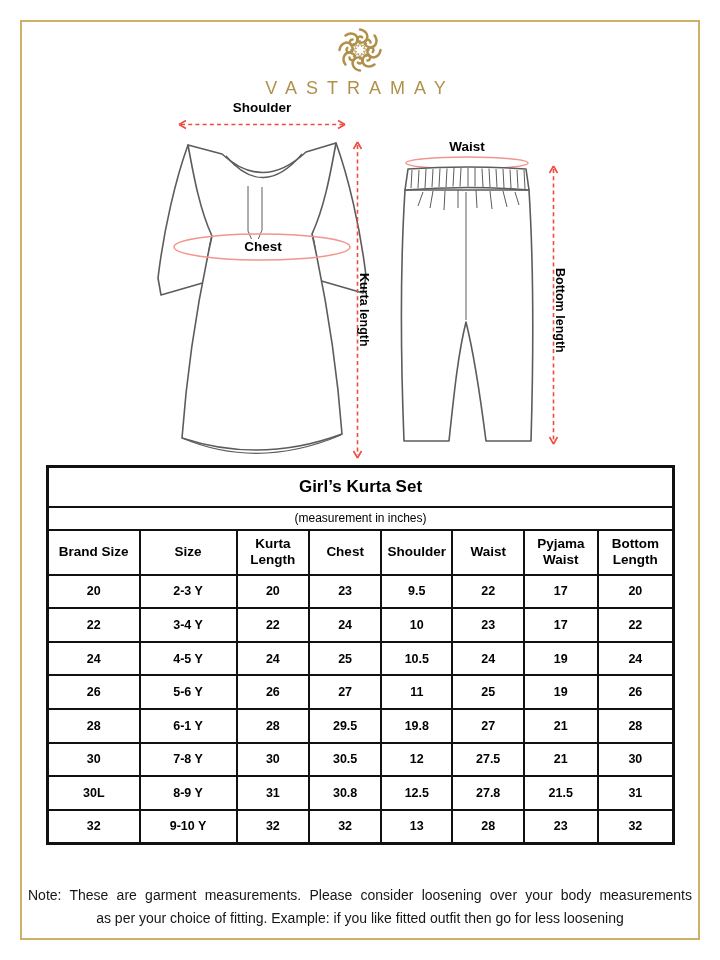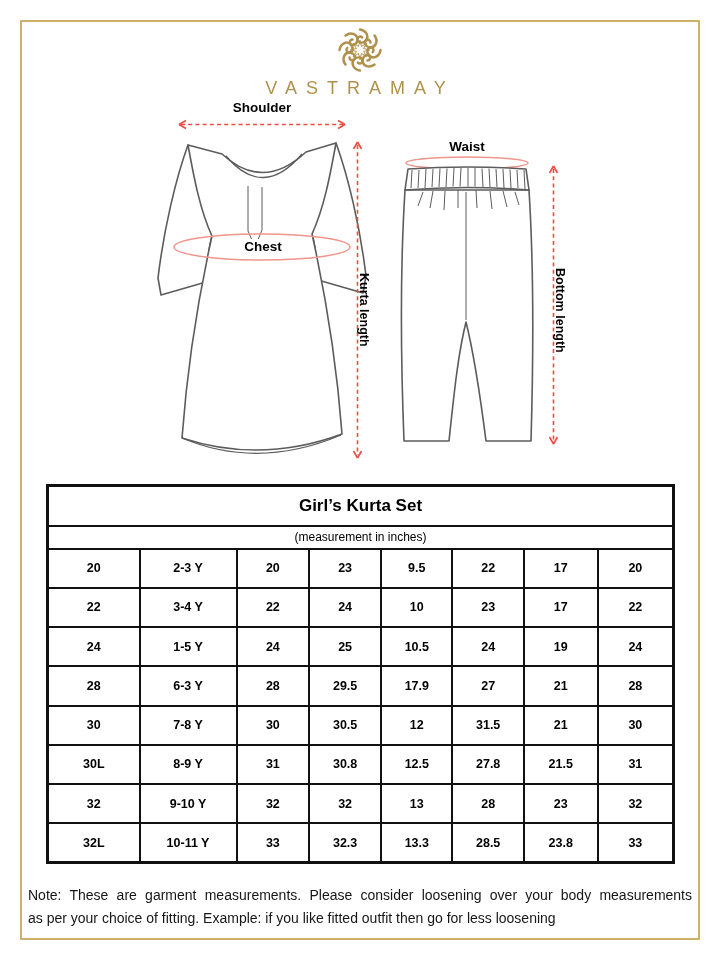--- a/index.html
+++ b/index.html
@@ -29,33 +29,33 @@
   
   svg .garment{fill:#fff;stroke:var(--line);stroke-width:1.6;stroke-linejoin:round;}
   svg .gline{fill:none;stroke:var(--line);stroke-width:1.3;}
   svg .gthin{fill:none;stroke:var(--line);stroke-width:1;}
   svg .redd{fill:none;stroke:var(--red);stroke-width:1.6;stroke-dasharray:4 3.2;}
   svg .redh{fill:none;stroke:var(--red);stroke-width:1.6;}
   svg .pinkellipse{fill:none;stroke:var(--pink);stroke-width:1.5;}
   svg .curl{fill:none;stroke:var(--gold);stroke-width:4.6;stroke-linecap:round;}
   svg .star{fill:none;stroke:var(--gold);stroke-width:1.8;stroke-linejoin:round;}
   
-  .table-wrap{left:46px;top:484px;width:629px;height:380px;}
+  .table-wrap{left:46px;top:465px;width:629px;height:380px;}
   table{width:100%;height:100%;border-collapse:collapse;table-layout:fixed;
     border:3px solid var(--tborder);}
   td,th{border:2px solid var(--tborder);text-align:center;vertical-align:middle;
     padding:0;color:#000;}
   .t-title{height:40px;font-size:17px;font-weight:bold;}
   .t-sub{height:23px;font-size:12px;font-weight:normal;}
   th{height:45px;font-size:13.5px;line-height:1.2;}
   tbody td{font-size:12.5px;font-weight:bold;height:24px;}
   
   .note{left:28px;top:884px;width:664px;font-size:14px;line-height:23px;color:#161616;}
   .note .l1{text-align:justify;text-align-last:justify;}
-  .note .l2{text-align:left;}
+  .note .l2{text-align:center;}
 </style>
 </head>
 <body>
 
 <div class="page">
 
   <div class="frame"></div>
 
   <div class="abs logo">
     <svg viewBox="0 0 100 100" width="54" height="54">
@@ -142,20 +142,30 @@
           <col style="width:11.8%">
           <col style="width:12.1%">
       </colgroup>
       <thead>
         <tr>
           <td class="t-title" colspan="8">Girl’s Kurta Set</td>
         </tr>
         <tr>
           <td class="t-sub" colspan="8">(measurement in inches)</td>
         </tr>
+        <tr>
+          <th>Brand Size</th>
+          <th>Size</th>
+          <th>Kurta Length</th>
+          <th>Chest</th>
+          <th>Shoulder</th>
+          <th>Waist</th>
+          <th>Pyjama Waist</th>
+          <th>Bottom Length</th>
+        </tr>
       </thead>
       <tbody>
           <tr>
             <td>20</td>
             <td>2-3 Y</td>
             <td>20</td>
             <td>23</td>
             <td>9.5</td>
             <td>22</td>
             <td>17</td>
@@ -166,45 +176,55 @@
             <td>3-4 Y</td>
             <td>22</td>
             <td>24</td>
             <td>10</td>
             <td>23</td>
             <td>17</td>
             <td>22</td>
           </tr>
           <tr>
             <td>24</td>
-            <td>1-5 Y</td>
+            <td>4-5 Y</td>
             <td>24</td>
             <td>25</td>
             <td>10.5</td>
             <td>24</td>
             <td>19</td>
             <td>24</td>
           </tr>
           <tr>
-            <td>28</td>
-            <td>6-3 Y</td>
+            <td>26</td>
+            <td>5-6 Y</td>
+            <td>26</td>
+            <td>27</td>
+            <td>11</td>
+            <td>25</td>
+            <td>19</td>
+            <td>26</td>
+          </tr>
+          <tr>
+            <td>28</td>
+            <td>6-1 Y</td>
             <td>28</td>
             <td>29.5</td>
-            <td>17.9</td>
+            <td>19.8</td>
             <td>27</td>
             <td>21</td>
             <td>28</td>
           </tr>
           <tr>
             <td>30</td>
             <td>7-8 Y</td>
             <td>30</td>
             <td>30.5</td>
             <td>12</td>
-            <td>31.5</td>
+            <td>27.5</td>
             <td>21</td>
             <td>30</td>
           </tr>
           <tr>
             <td>30L</td>
             <td>8-9 Y</td>
             <td>31</td>
             <td>30.8</td>
             <td>12.5</td>
             <td>27.8</td>
@@ -214,30 +234,20 @@
           <tr>
             <td>32</td>
             <td>9-10 Y</td>
             <td>32</td>
             <td>32</td>
             <td>13</td>
             <td>28</td>
             <td>23</td>
             <td>32</td>
           </tr>
-          <tr>
-            <td>32L</td>
-            <td>10-11 Y</td>
-            <td>33</td>
-            <td>32.3</td>
-            <td>13.3</td>
-            <td>28.5</td>
-            <td>23.8</td>
-            <td>33</td>
-          </tr>
         </tbody>
     </table>
   </div>
 
   <div class="abs note">
     <div class="l1">Note: These are garment measurements. Please consider loosening over your body measurements</div>
     <div class="l2">as per your choice of fitting. Example: if you like fitted outfit then go for less loosening</div>
   </div>
 
 </div>

